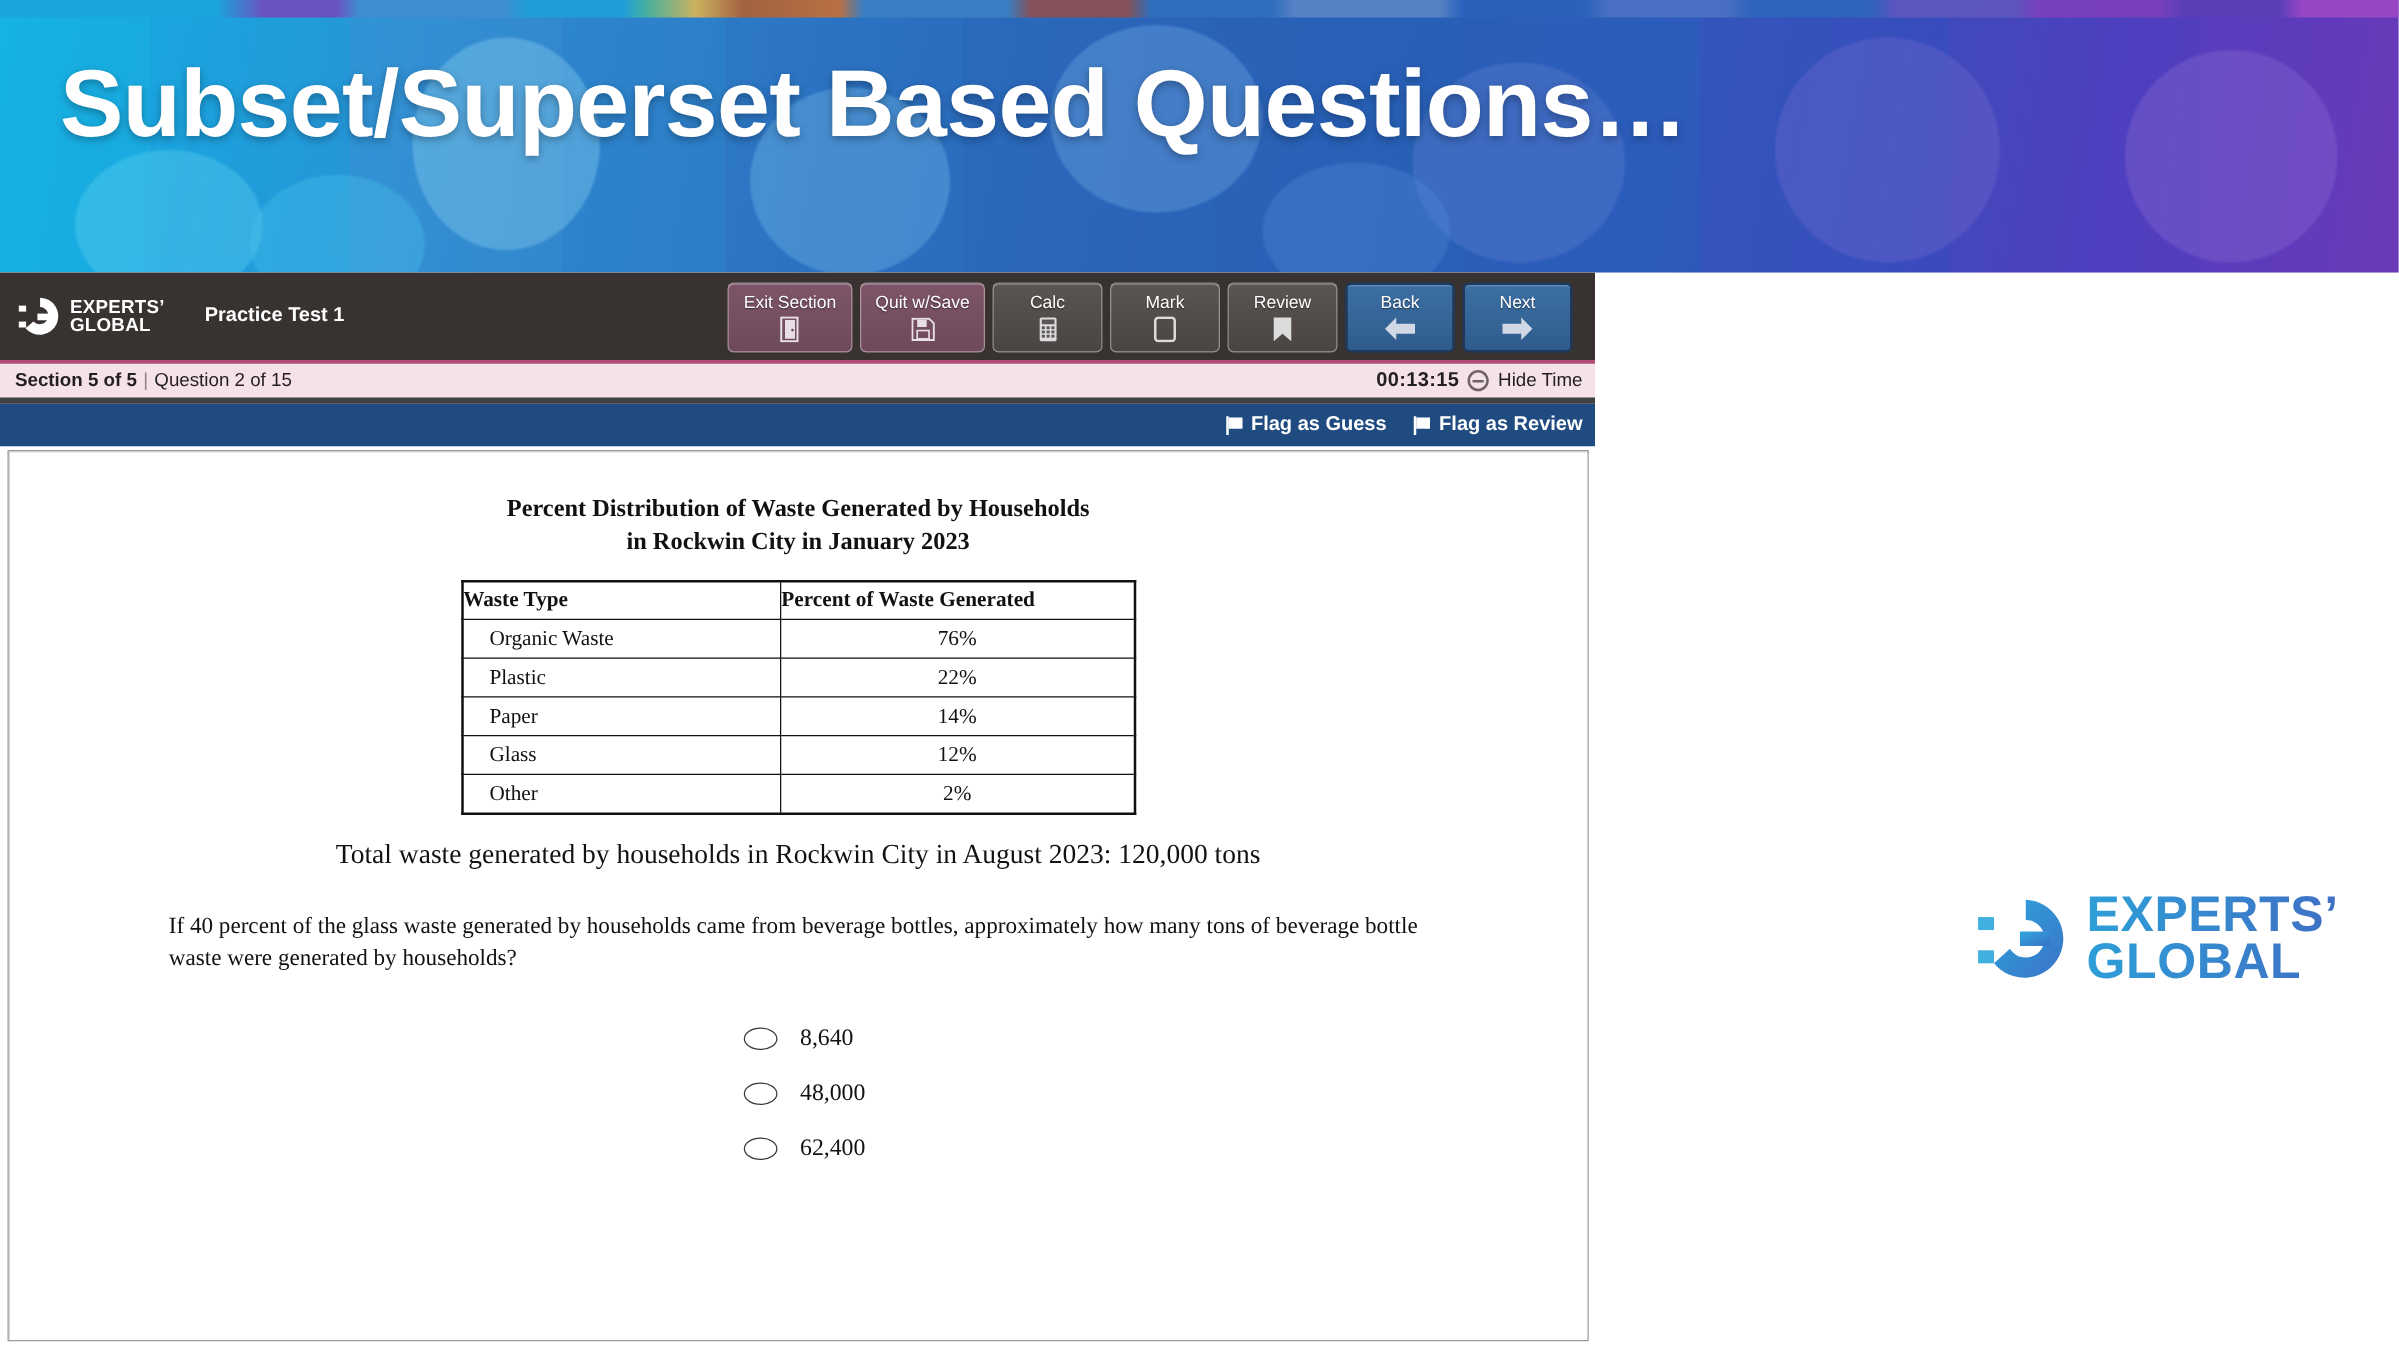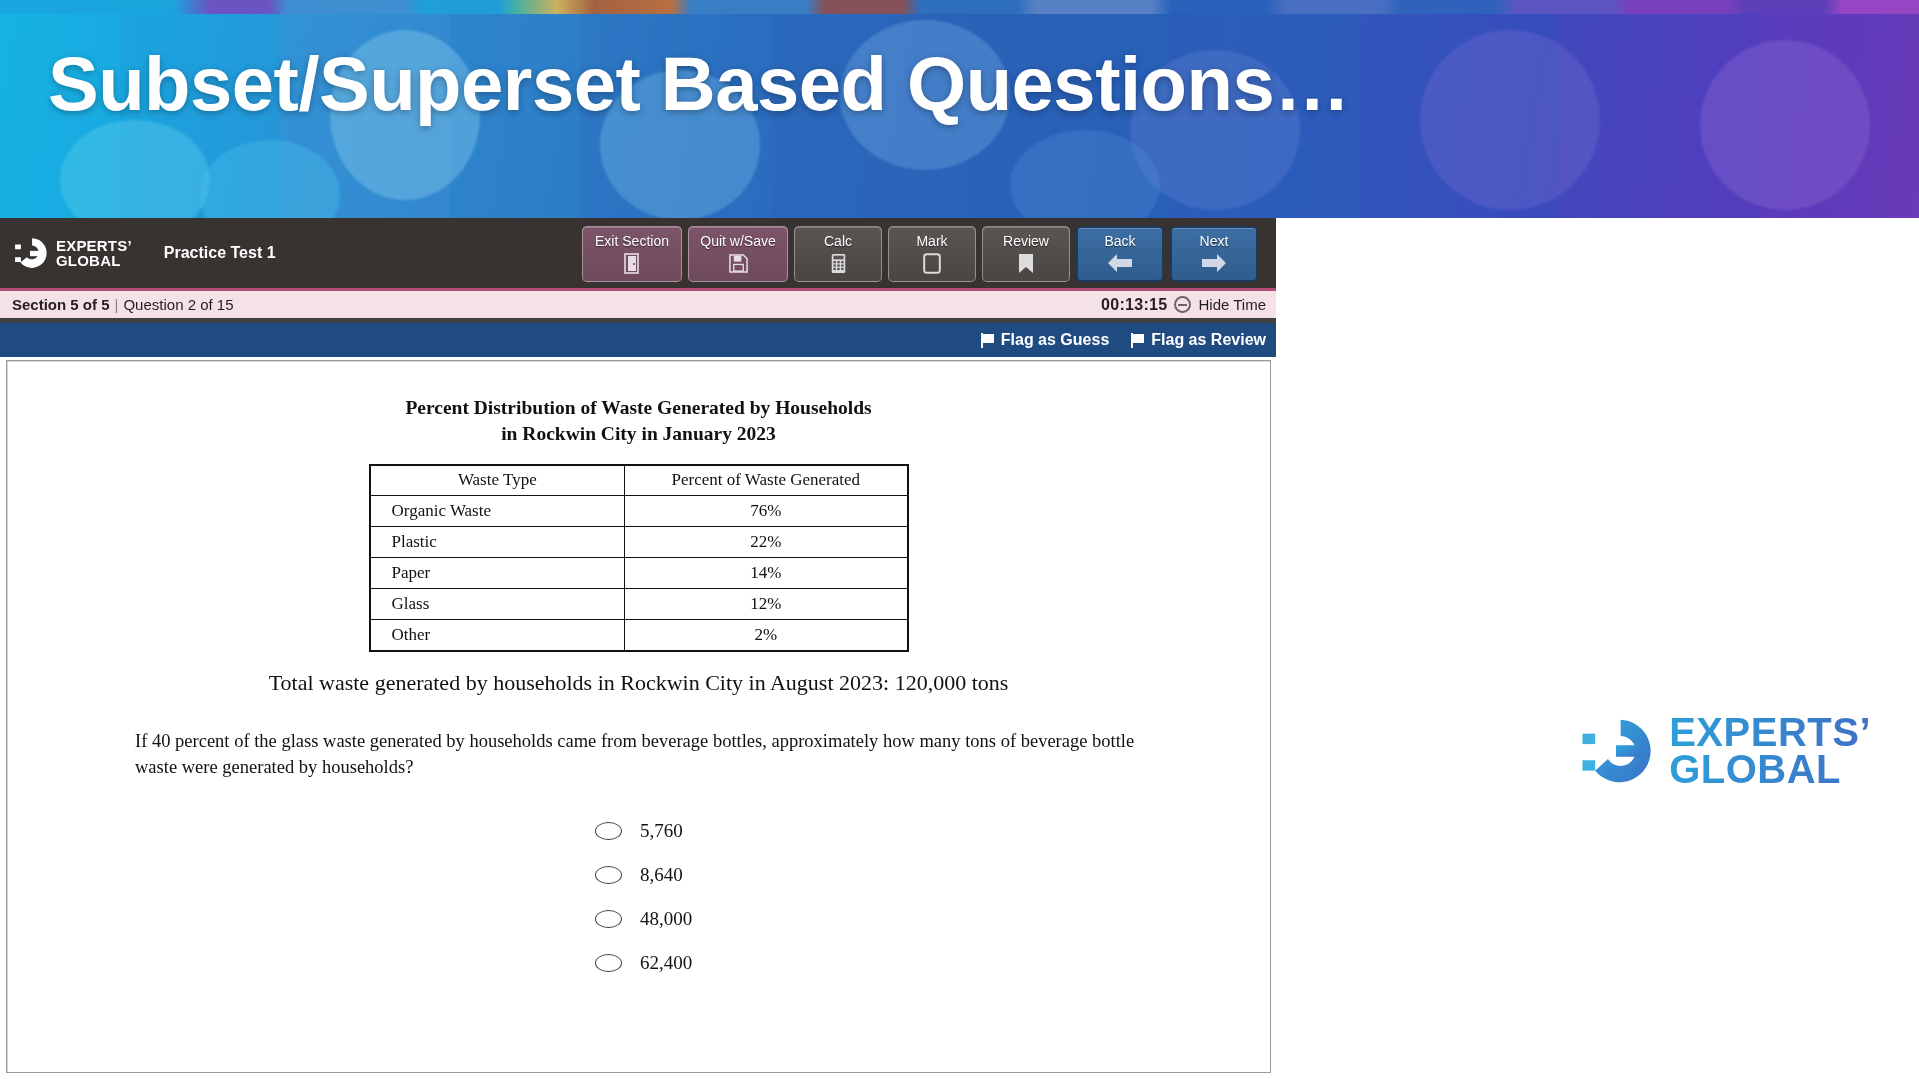--- a/index.html
+++ b/index.html
@@ -141,21 +141,21 @@
     line-height: 1.35;
   }
   table.wt {
     border-collapse: collapse; margin: 16px auto 0 auto;
     width: 540px; font-family:"Liberation Serif", serif;
     border: 2px solid #111;
   }
   table.wt th, table.wt td {
     border: 1px solid #111; font-size: 17px; color:#111; height: 31px;
   }
-  table.wt th { font-weight: 400; text-align:center;margin-top:28px; }
+  table.wt th { font-weight: 700; text-align:left;margin-top:28px; }
   table.wt td.name { text-align:left; padding-left: 21px; }
   table.wt td.val { text-align:center; }
   table.wt col.c1 { width: 256px; }
   table.wt col.c2 { width: 284px; }
   .total-line {
     text-align:center; margin-top: 18px;
     font-family:"Liberation Serif", serif; font-size: 22px; color:#111;
   }
   .question-text {
     margin: 32px 0 0 0; padding: 0 128px 0 128px;
@@ -396,24 +396,20 @@
           </tbody>
         </table>
 
         <div class="total-line">Total waste generated by households in Rockwin City in August 2023: 120,000 tons</div>
 
         <div class="question-text">If 40 percent of the glass waste generated by households came from beverage bottles, approximately how many tons of beverage bottle waste were generated by households?</div>
 
         <div class="choices">
           <div class="choice">
             <span class="radio"></span>
-            <span class="ctext">5,760</span>
-          </div>
-          <div class="choice">
-            <span class="radio"></span>
             <span class="ctext">8,640</span>
           </div>
           <div class="choice">
             <span class="radio"></span>
             <span class="ctext">48,000</span>
           </div>
           <div class="choice">
             <span class="radio"></span>
             <span class="ctext">62,400</span>
           </div>

